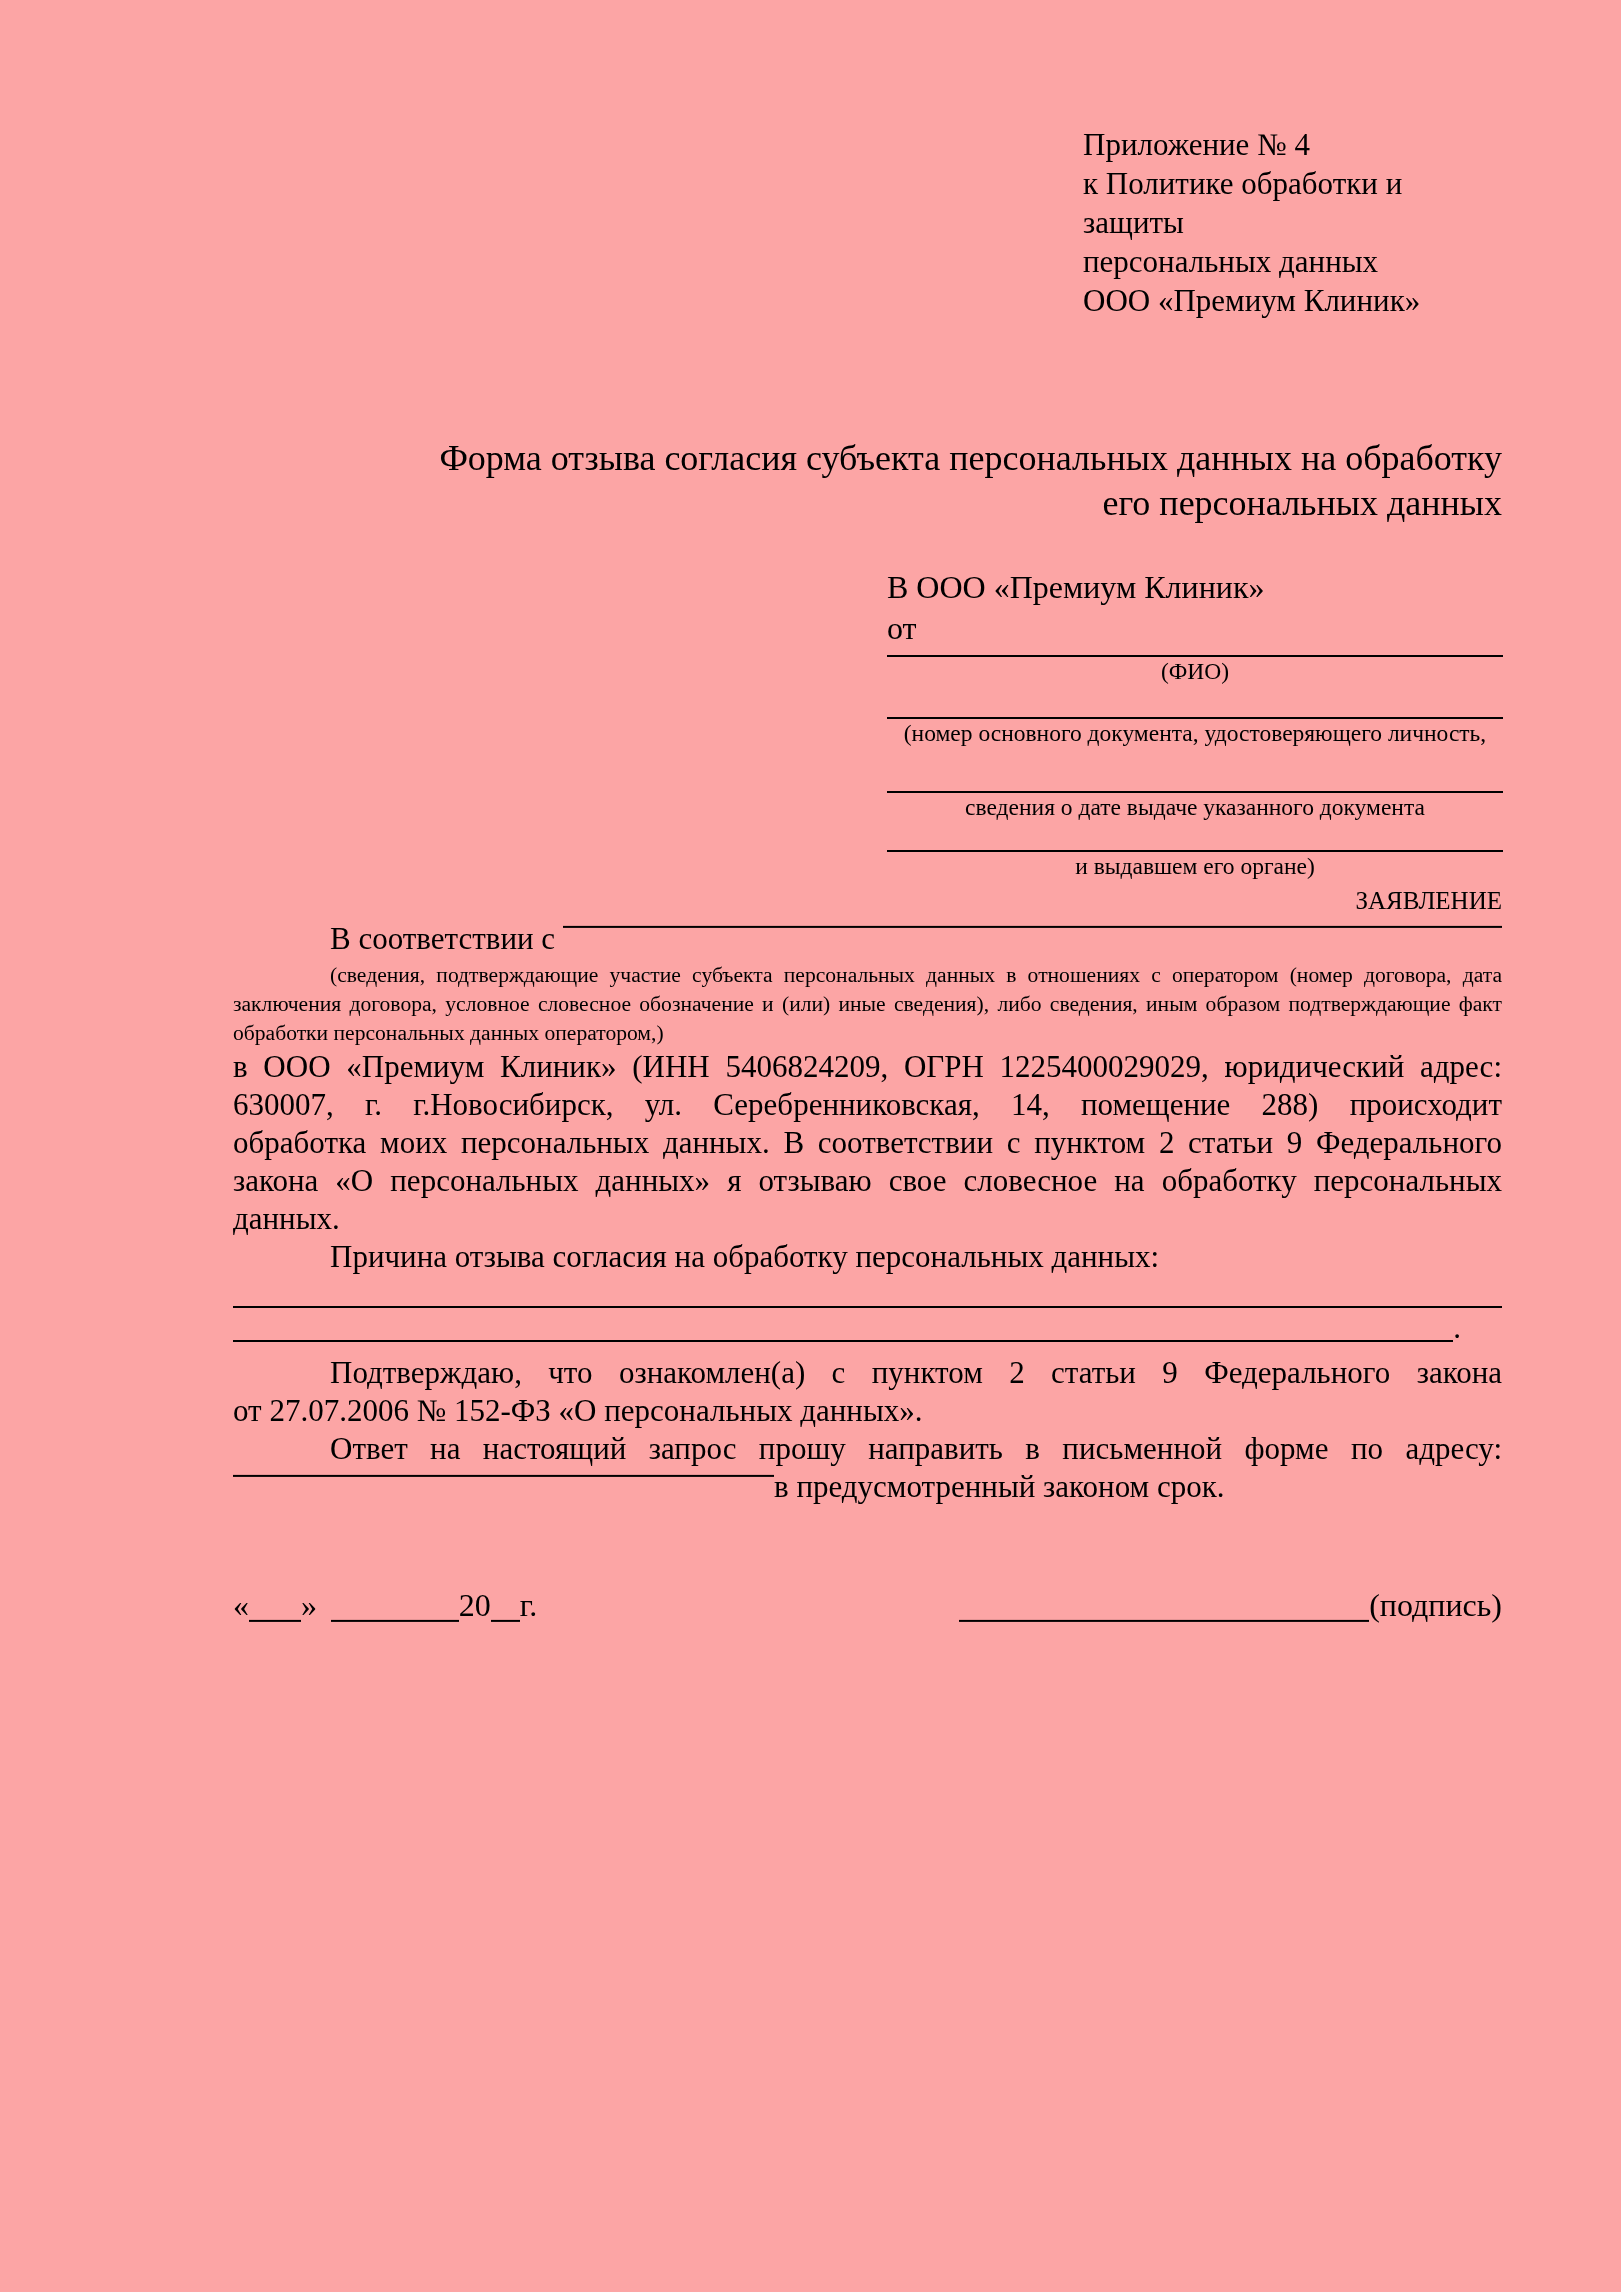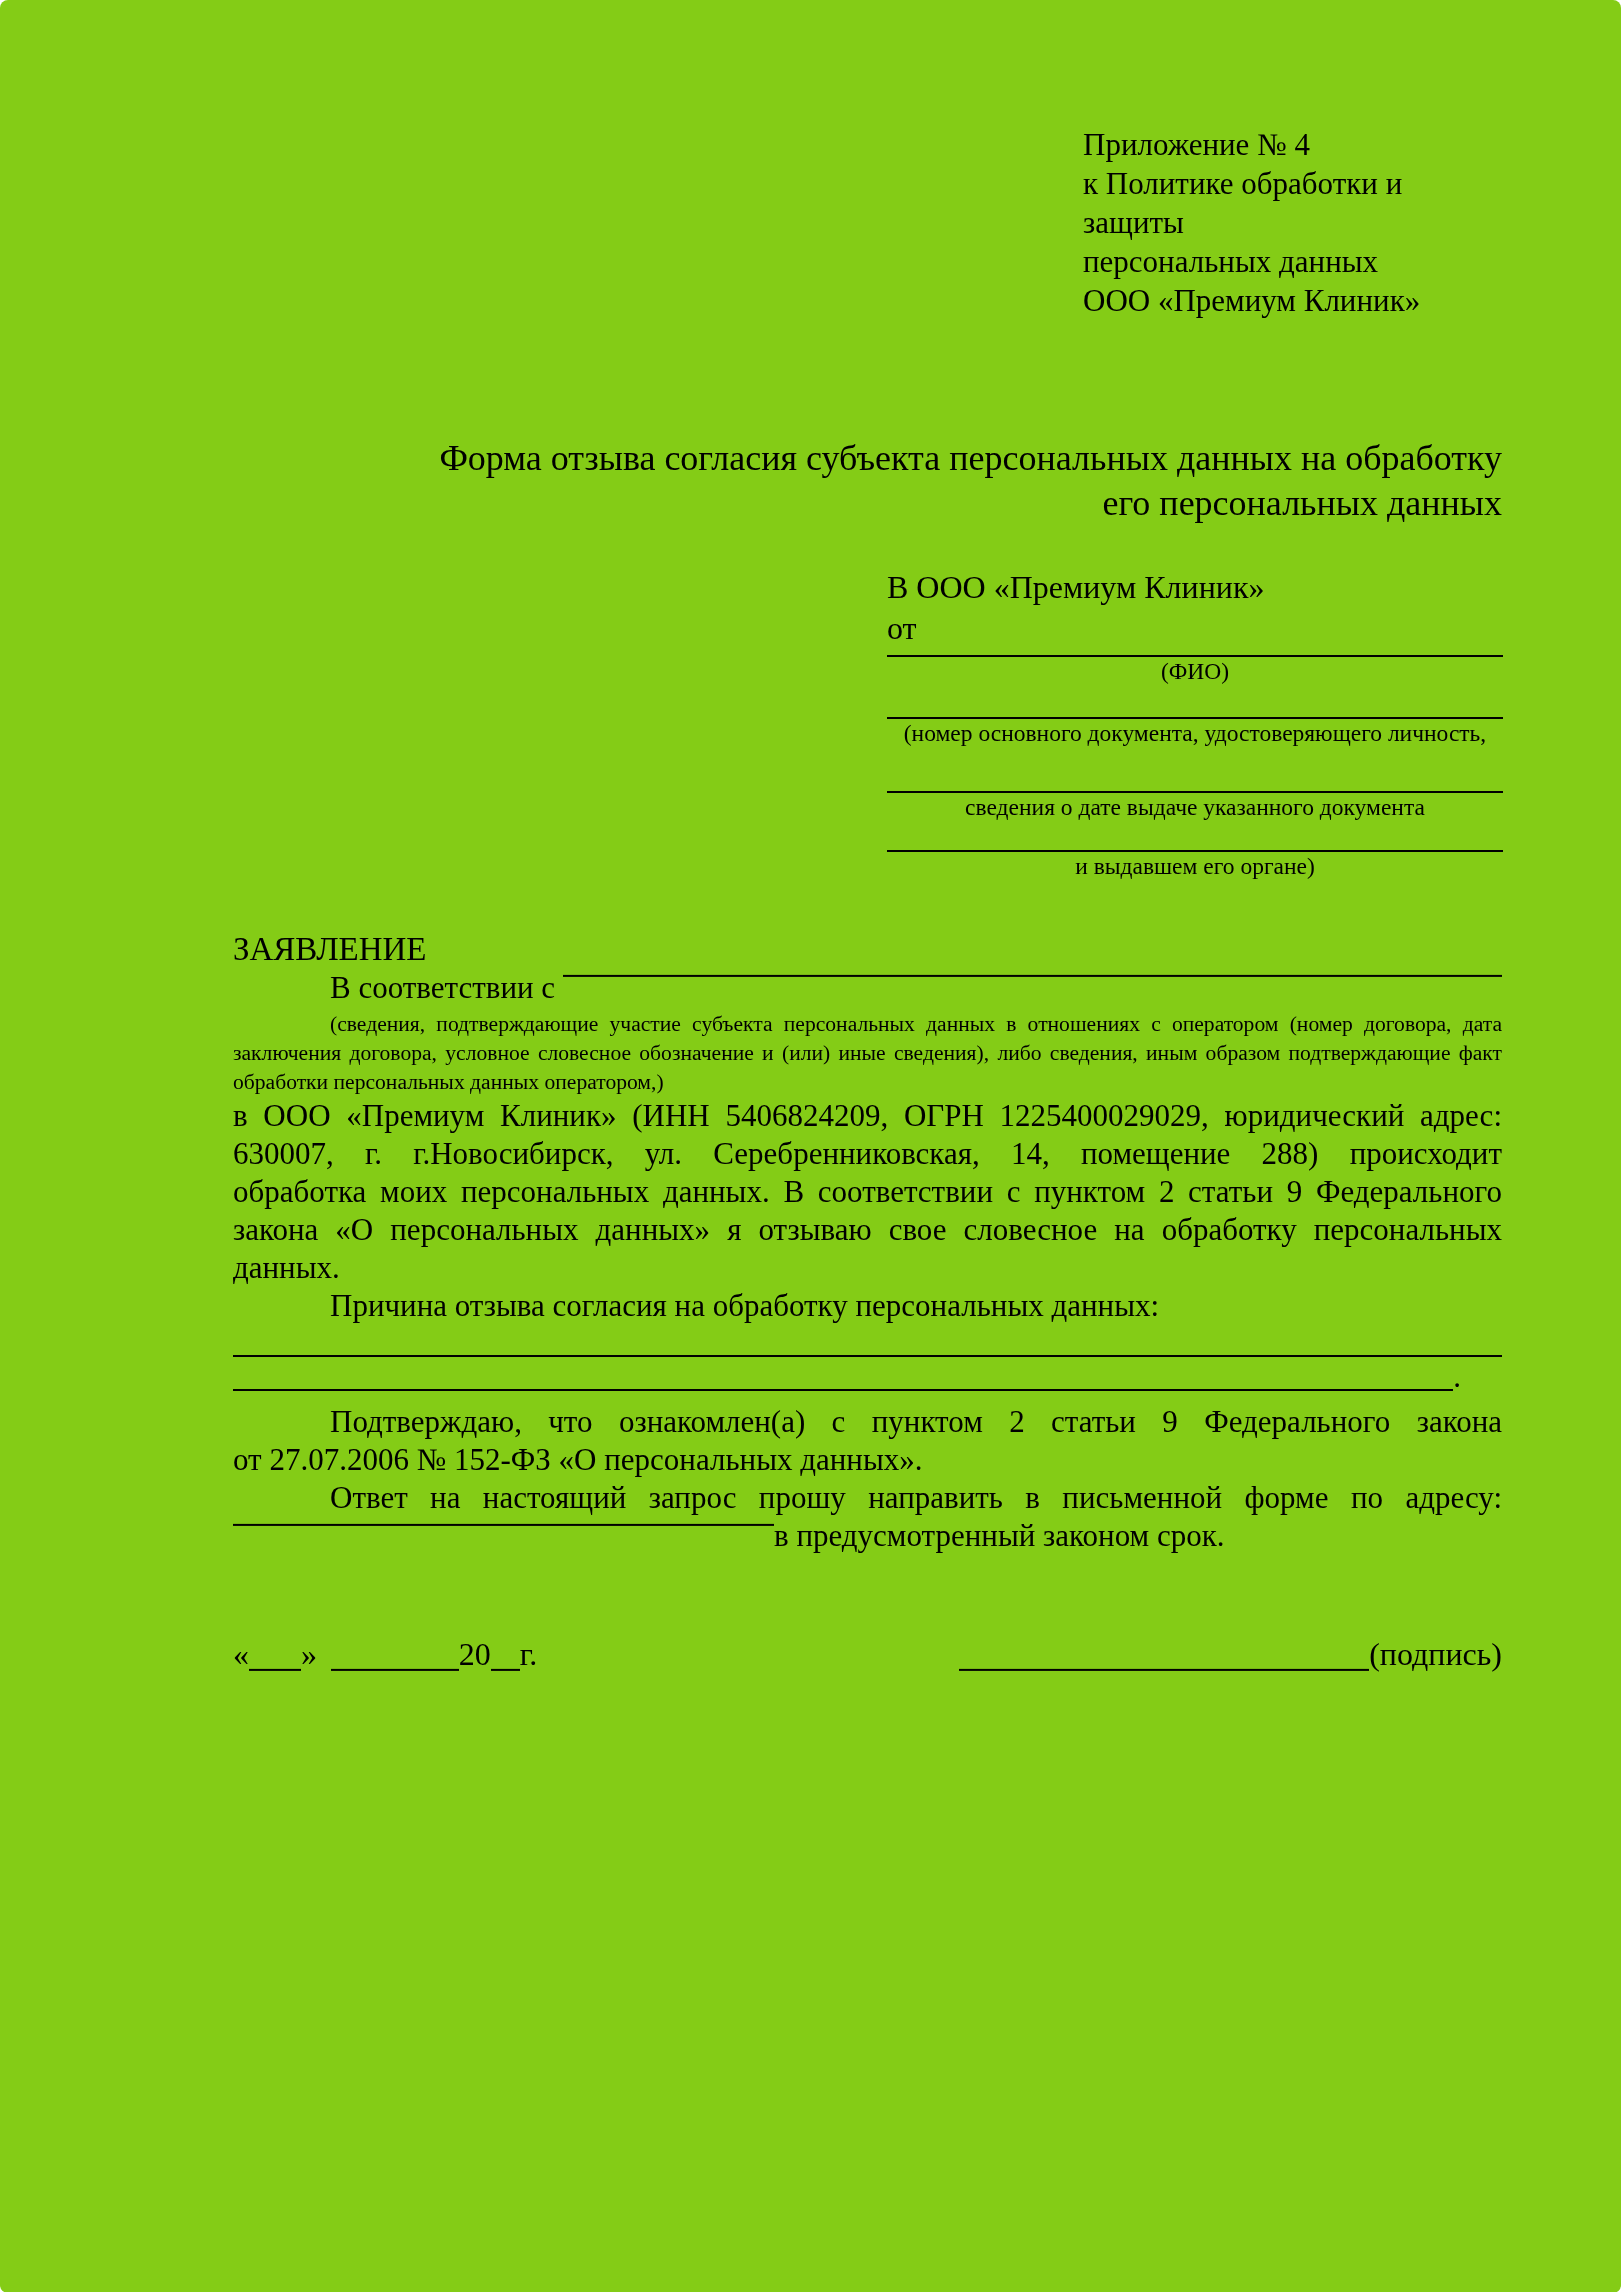--- a/index.html
+++ b/index.html
@@ -5,29 +5,28 @@
   html, body {
     margin: 0;
     padding: 0;
     background: #ffffff;
   }
   .page {
     position: relative;
     width: 1621px;
     height: 2293px;
     margin: 0 auto;
-    background: #84cc16;
+    background: #fca5a5;
     color: #000000;
     font-family: "Liberation Serif", "DejaVu Serif", serif;
     font-size: 31px;
     line-height: 38px;
     box-sizing: border-box;
     padding: 125px 119px 0 233px;
     overflow: hidden;
-    border-radius: 8px;
   }
   
   .appendix {
     margin-left: 850px;
     font-size: 31px;
     line-height: 39px;
   }
   
   .doc-title {
     margin-top: 116px;
@@ -51,23 +50,22 @@
   .addr-field.f2 { height: 31px; }
   .addr-field.f3 { height: 43px; }
   .addr-field.f4 { height: 28px; }
   .addr-caption {
     font-size: 23.5px;
     line-height: 29px;
     text-align: center;
   }
   
   .statement-heading {
-    margin-top: 49px;
-    text-align: left;
-    font-size: 33px;
+    text-align: right;
+    font-size: 25px;
     line-height: 39px;
   }
   .flex-row {
     display: flex;
     align-items: flex-start;
   }
   .bl {
     display: inline-block;
     border-bottom: 2px solid #000;
     transform: translateY(5.9px);

